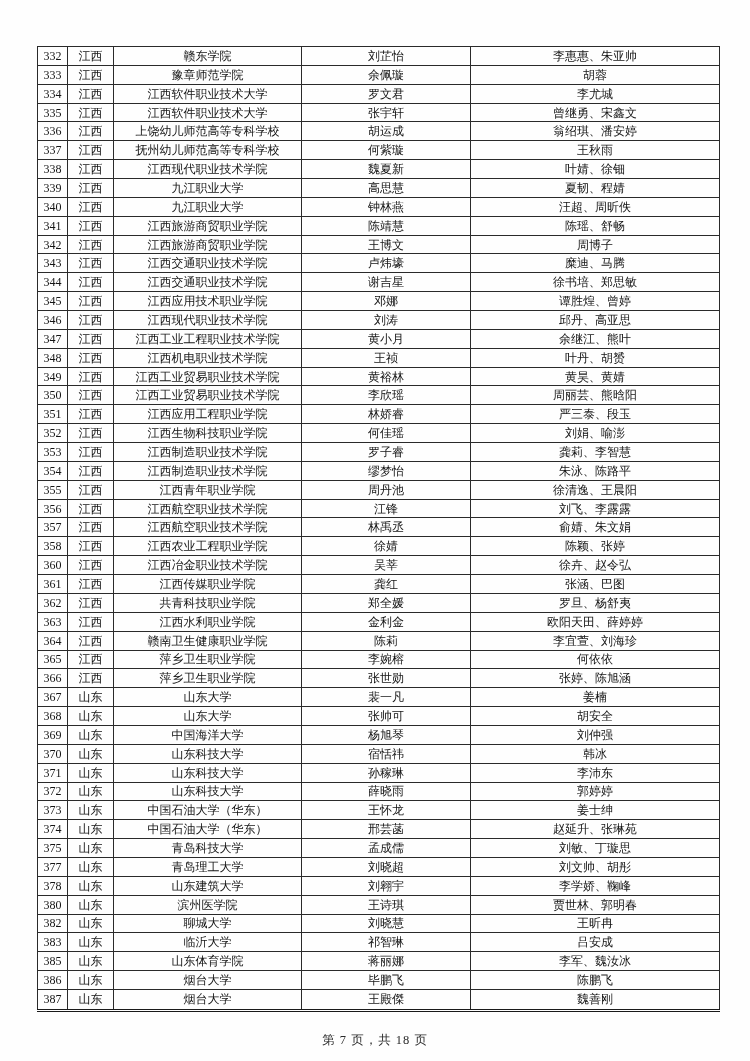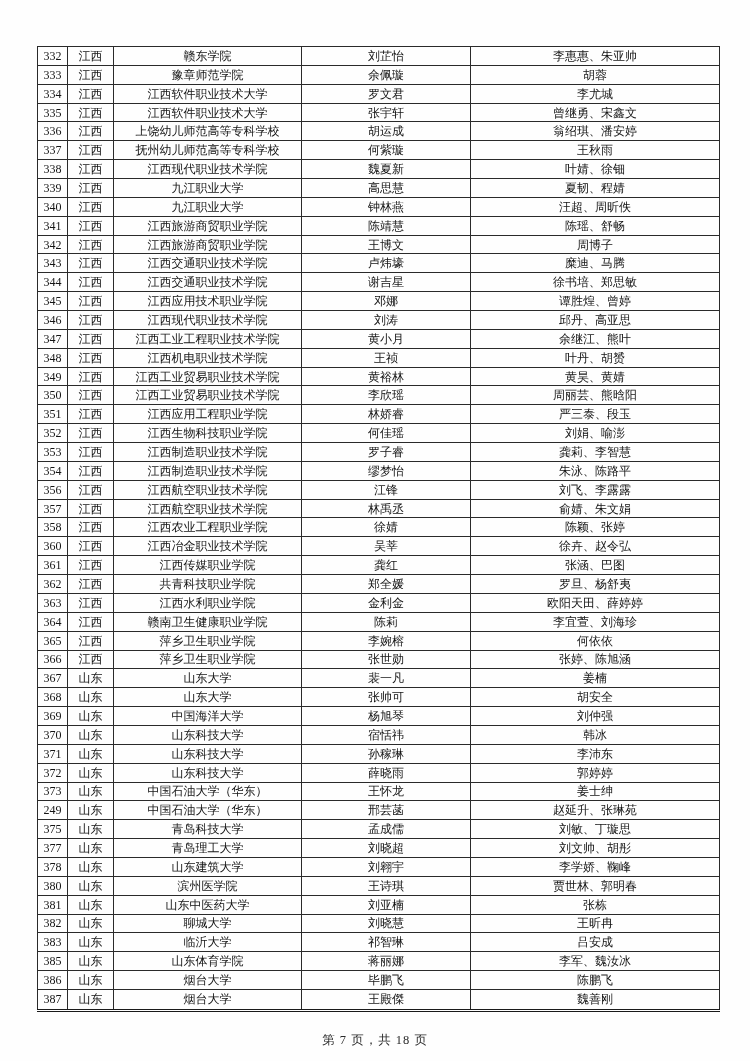--- a/index.html
+++ b/index.html
@@ -247,20 +247,27 @@
     </tr>
 
     <tr>
       <td>354</td>
       <td>江西</td>
       <td>江西制造职业技术学院</td>
       <td>缪梦怡</td>
       <td>朱泳、陈路平</td>
     </tr>
 
+    <tr>
+      <td>355</td>
+      <td>江西</td>
+      <td>江西青年职业学院</td>
+      <td>周丹池</td>
+      <td>徐清逸、王晨阳</td>
+    </tr>
 
     <tr>
       <td>356</td>
       <td>江西</td>
       <td>江西航空职业技术学院</td>
       <td>江锋</td>
       <td>刘飞、李露露</td>
     </tr>
 
     <tr>
@@ -386,21 +393,21 @@
 
     <tr>
       <td>373</td>
       <td>山东</td>
       <td>中国石油大学（华东）</td>
       <td>王怀龙</td>
       <td>姜士绅</td>
     </tr>
 
     <tr>
-      <td>249</td>
+      <td>374</td>
       <td>山东</td>
       <td>中国石油大学（华东）</td>
       <td>邢芸菡</td>
       <td>赵延升、张琳苑</td>
     </tr>
 
     <tr>
       <td>375</td>
       <td>山东</td>
       <td>青岛科技大学</td>
@@ -427,27 +434,20 @@
 
 
     <tr>
       <td>380</td>
       <td>山东</td>
       <td>滨州医学院</td>
       <td>王诗琪</td>
       <td>贾世林、郭明春</td>
     </tr>
 
-    <tr>
-      <td>381</td>
-      <td>山东</td>
-      <td>山东中医药大学</td>
-      <td>刘亚楠</td>
-      <td>张栋</td>
-    </tr>
 
     <tr>
       <td>382</td>
       <td>山东</td>
       <td>聊城大学</td>
       <td>刘晓慧</td>
       <td>王昕冉</td>
     </tr>
 
     <tr>

